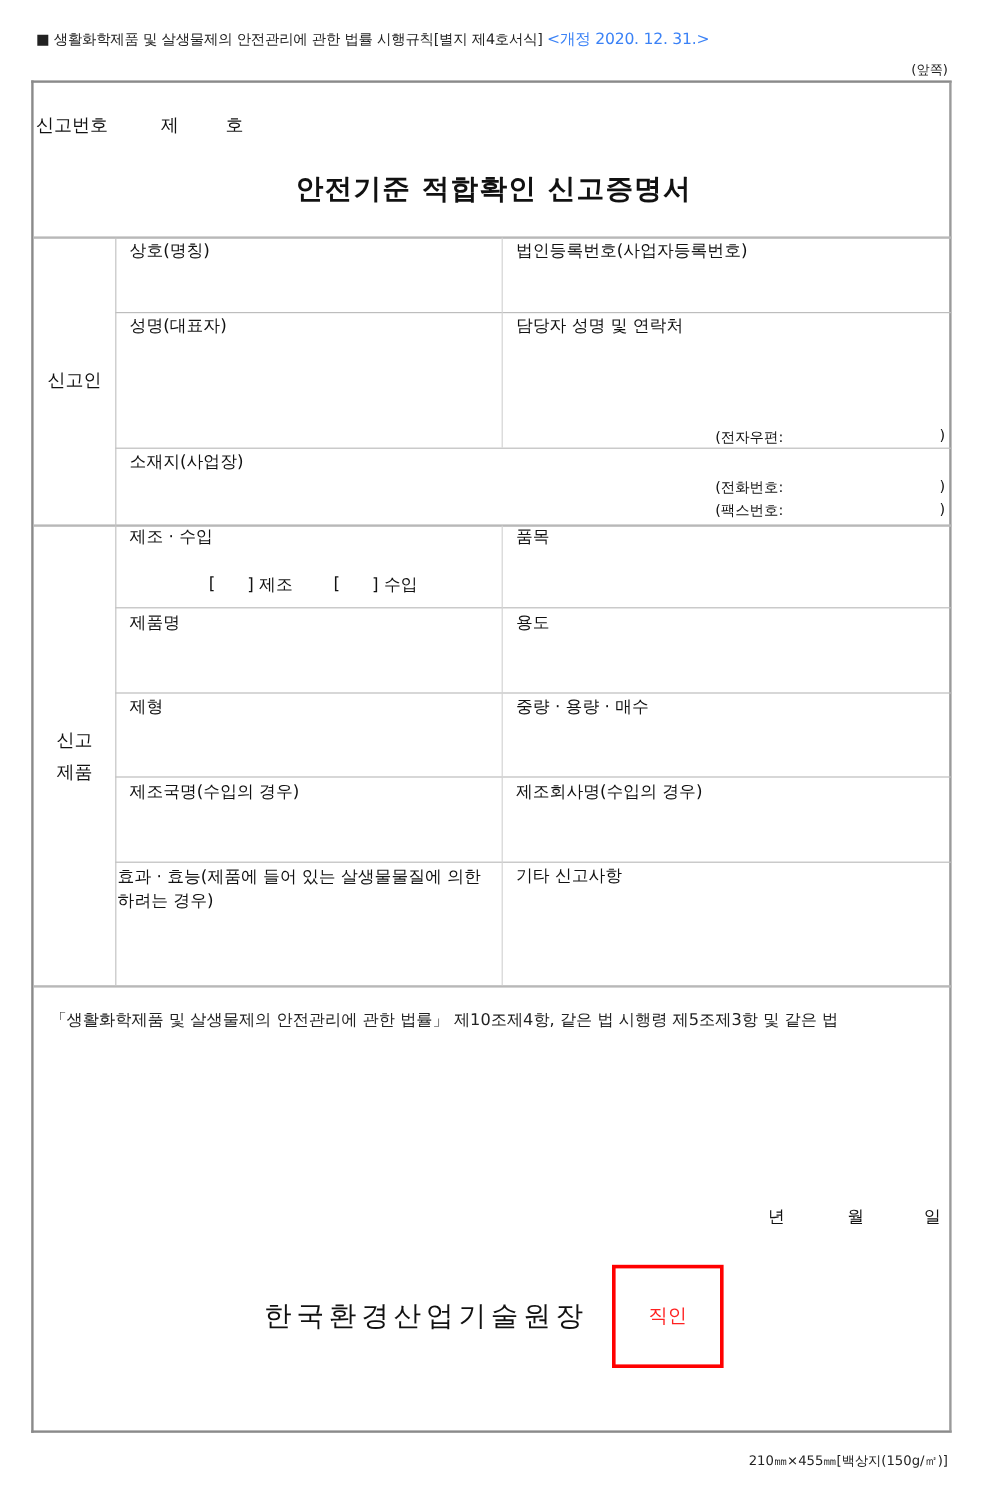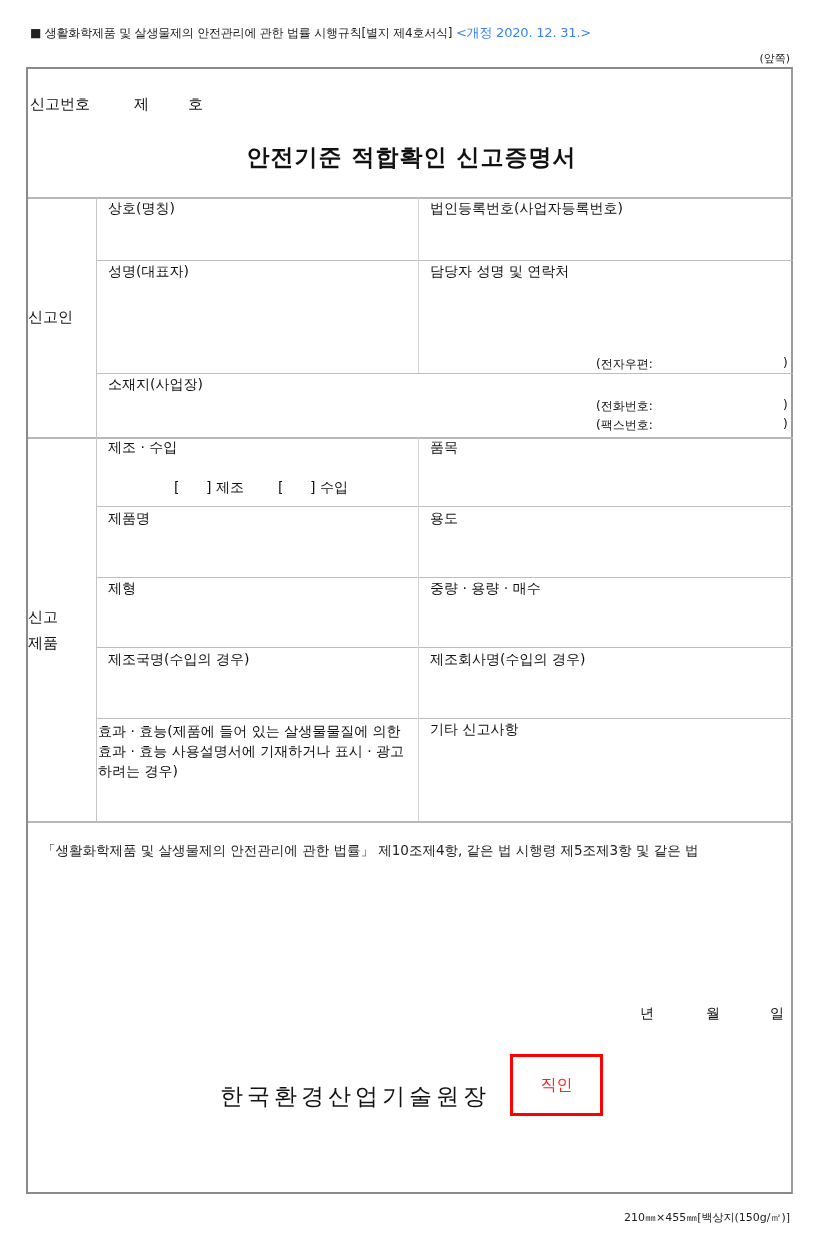--- a/index.html
+++ b/index.html
@@ -10,21 +10,21 @@
   .header-line .rev { color: #3b82f6; font-size: 13px; }
   .page-side { right: 34px; top: 51px; font-size: 11px; color: #222; }
   .frame { left: 26px; top: 67px; width: 767px; height: 1127px; border: 2px solid #8a8a8a; border-right-color: #9a9a9a; }
   .hline { position: absolute; height: 0; border-top: 1px solid #bdbdbd; }
   .hline.thick { border-top: 2px solid #b8b8b8; }
   .vline { position: absolute; width: 0; border-left: 1px solid #c4c4c4; }
   .vline.mid { border-left: 1px solid #d4d4d4; }
   .txt { position: absolute; font-size: 14px; white-space: nowrap; color: #111; }
   .small { font-size: 12px; }
   .title { left: 0; width: 767px; top: 73px; text-align: center; font-size: 23px; font-weight: bold; letter-spacing: 1px; }
-  .section-label { font-size: 15px; line-height: 26px; }
+  .section-label { font-size: 15px; text-align: center; line-height: 26px; }
   .body-text { font-size: 13.5px; color: #222; line-height: 20px; text-align: center; }
   .issuer { font-size: 23px; letter-spacing: 4px; color: #111; }
   .stamp { border: 3px solid #ff0000; display: flex; align-items: center; justify-content: center; }
   .stamp span { color: #ff2020; font-size: 16px; }
   .footer { right: 34px; top: 1210px; font-size: 11px; color: #222; }
 </style>
 </head>
 <body>
 
 <div class="abs header-line">
@@ -88,30 +88,29 @@
   <div class="txt" style="left:402px; top:441px;">용도</div>
 
   <div class="txt" style="left:80px; top:511px;">제형</div>
   <div class="txt" style="left:402px; top:511px;">중량 · 용량 · 매수</div>
 
   <div class="txt" style="left:80px; top:582px;">제조국명(수입의 경우)</div>
   <div class="txt" style="left:402px; top:582px;">제조회사명(수입의 경우)</div>
 
   <div class="txt" style="left:70px; top:652px; font-size:14px; line-height:20px;">
     <div>효과 · 효능(제품에 들어 있는 살생물물질에 의한</div>
-    <div>효과 · 효능 사용설명서에 기재하거나 표시 · 광고</div>
     <div>하려는 경우)</div>
   </div>
   <div class="txt" style="left:402px; top:652px;">기타 신고사항</div>
 
   <div class="txt body-text" style="left:14px; top:771px;">「생활화학제품 및 살생물제의 안전관리에 관한 법률」 제10조제4항, 같은 법 시행령 제5조제3항 및 같은 법</div>
 
   <div class="txt" style="left:612px; top:936px;">년</div>
   <div class="txt" style="left:678px; top:936px;">월</div>
   <div class="txt" style="left:742px; top:936px;">일</div>
 
   <div class="txt issuer" style="left:192px; top:1012px;">한국환경산업기술원장</div>
-  <div class="abs stamp" style="left:482px; top:985px; width:93px; height:62px;">
+  <div class="abs stamp" style="left:482px; top:985px; width:93px; height:86px;">
     <span>직인</span>
   </div>
 </div>
 
 <div class="abs footer">210㎜×455㎜[백상지(150g/㎡)]</div>
 
 </body></html>

